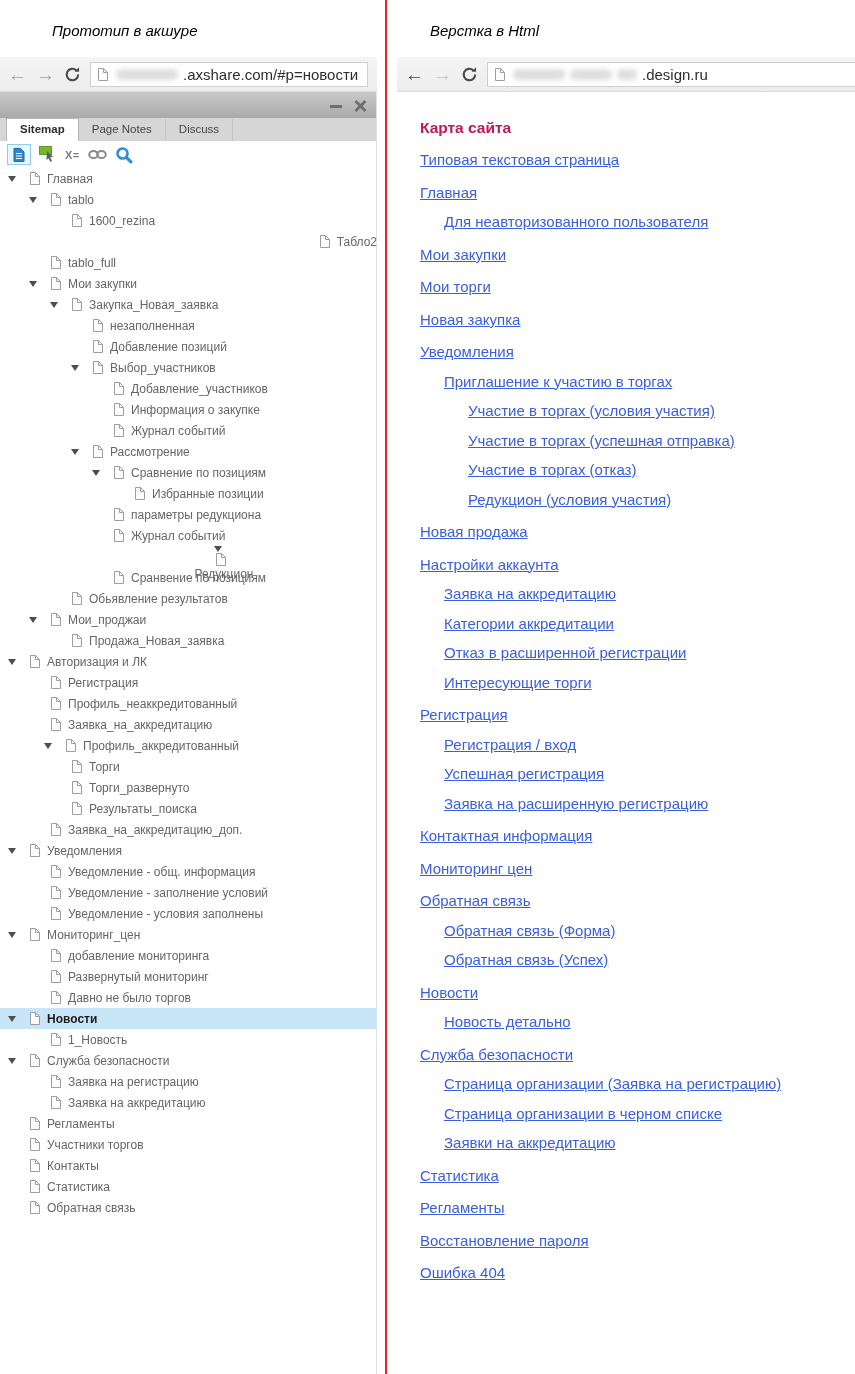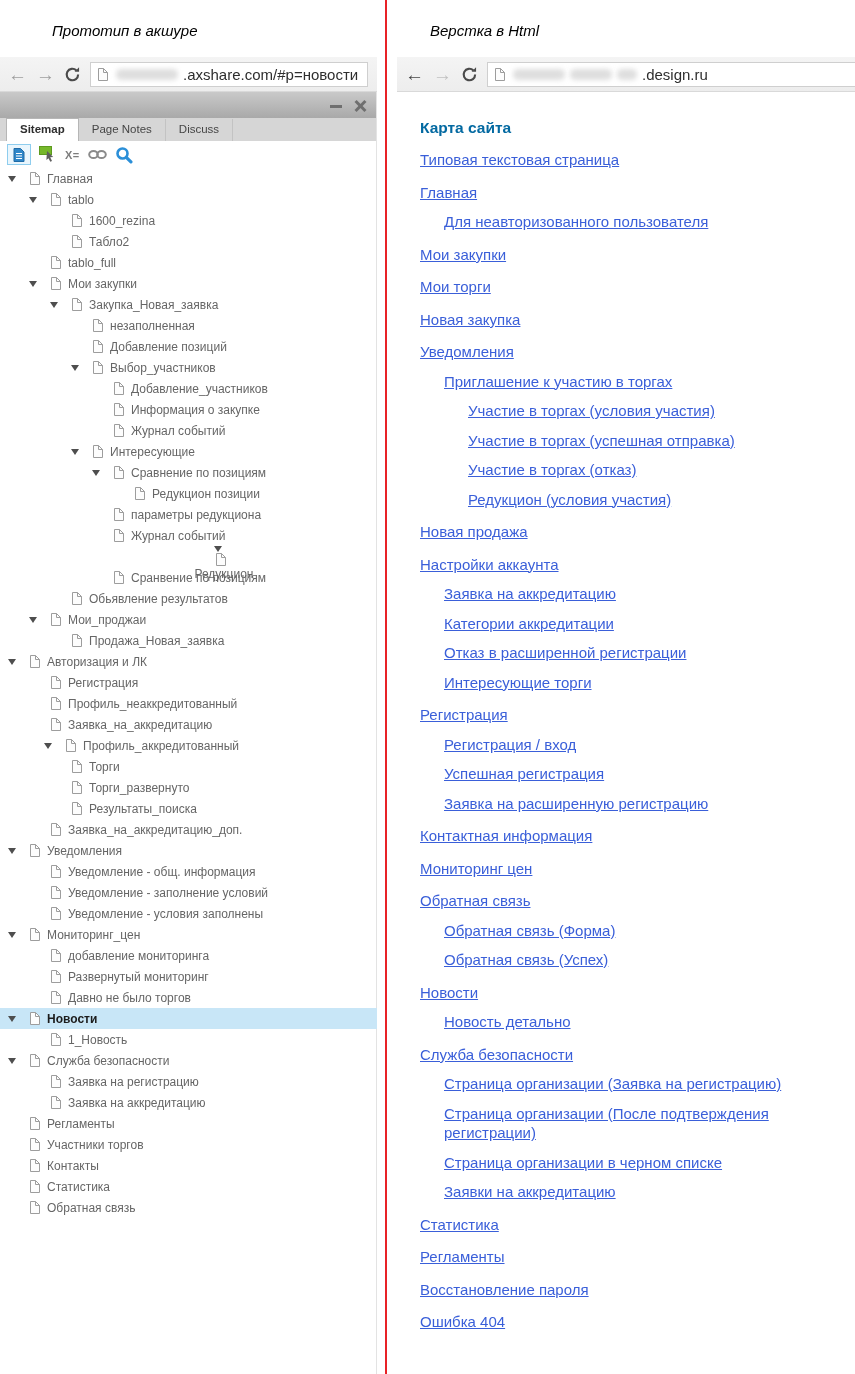--- a/index.html
+++ b/index.html
@@ -59,21 +59,21 @@
   .trow.sel { background:#c8e6f7; }
   .arrowbox { width:21px; flex:none; display:flex; align-items:center; }
   .tri { width:0; height:0; border-left:4.5px solid transparent; border-right:4.5px solid transparent;
     border-top:6px solid #4e4e4e; }
   .picon { width:12px; height:15px; flex:none; margin-right:6px; display:flex; }
   .tlabel { font-size:12px; color:#666; }
   .trow.sel .tlabel { font-weight:bold; color:#1c1c1c; }
 
   
   .htmlpage { position:absolute; left:397px; top:92px; width:458px; padding:27px 10px 0 23px; }
-  .pagetitle { font-size:15.5px; font-weight:bold; color:#0369a1; margin-bottom:1px; }
+  .pagetitle { font-size:15.5px; font-weight:bold; color:#be185d; margin-bottom:1px; }
   .link-item { margin-top:10px; line-height:19.5px; font-size:15px; }
   .link-item.lvl0 { margin-top:13px; }
   .link-item a { color:#3a5fd9; text-decoration:underline; cursor:pointer; }
 </style>
 </head>
 <body>
 
 <div id="stage">
   <div class="divider"></div>
 
@@ -189,53 +189,53 @@
         <div class="trow" style="padding-left: 50px;">
           <span class="arrowbox"></span>
           <span class="picon">
             <svg width="12" height="15" viewBox="0 0 12 15">
               <path d="M1.5 1.5h5l4 4v8h-9z" fill="#fdfdfd" stroke="#9d9d9d"></path>
               <path d="M6.5 1.5v4h4" fill="none" stroke="#9d9d9d"></path>
             </svg>
           </span>
           <span class="tlabel">1600_rezina</span>
         </div>
+        <div class="trow" style="padding-left: 50px; justify-content: flex-end;">
+          <span class="arrowbox"></span>
+          <span class="picon">
+            <svg width="12" height="15" viewBox="0 0 12 15">
+              <path d="M1.5 1.5h5l4 4v8h-9z" fill="#fdfdfd" stroke="#9d9d9d"></path>
+              <path d="M6.5 1.5v4h4" fill="none" stroke="#9d9d9d"></path>
+            </svg>
+          </span>
+          <span class="tlabel">Табло2</span>
+        </div>
+        <div class="trow" style="padding-left: 29px;">
+          <span class="arrowbox"></span>
+          <span class="picon">
+            <svg width="12" height="15" viewBox="0 0 12 15">
+              <path d="M1.5 1.5h5l4 4v8h-9z" fill="#fdfdfd" stroke="#9d9d9d"></path>
+              <path d="M6.5 1.5v4h4" fill="none" stroke="#9d9d9d"></path>
+            </svg>
+          </span>
+          <span class="tlabel">tablo_full</span>
+        </div>
+        <div class="trow" style="padding-left: 29px;">
+          <span class="arrowbox">
+            <span class="tri"></span>
+          </span>
+          <span class="picon">
+            <svg width="12" height="15" viewBox="0 0 12 15">
+              <path d="M1.5 1.5h5l4 4v8h-9z" fill="#fdfdfd" stroke="#9d9d9d"></path>
+              <path d="M6.5 1.5v4h4" fill="none" stroke="#9d9d9d"></path>
+            </svg>
+          </span>
+          <span class="tlabel">Мои закупки</span>
+        </div>
         <div class="trow" style="padding-left: 50px;">
-          <span class="arrowbox"></span>
-          <span class="picon">
-            <svg width="12" height="15" viewBox="0 0 12 15">
-              <path d="M1.5 1.5h5l4 4v8h-9z" fill="#fdfdfd" stroke="#9d9d9d"></path>
-              <path d="M6.5 1.5v4h4" fill="none" stroke="#9d9d9d"></path>
-            </svg>
-          </span>
-          <span class="tlabel">Табло2</span>
-        </div>
-        <div class="trow" style="padding-left: 29px;">
-          <span class="arrowbox"></span>
-          <span class="picon">
-            <svg width="12" height="15" viewBox="0 0 12 15">
-              <path d="M1.5 1.5h5l4 4v8h-9z" fill="#fdfdfd" stroke="#9d9d9d"></path>
-              <path d="M6.5 1.5v4h4" fill="none" stroke="#9d9d9d"></path>
-            </svg>
-          </span>
-          <span class="tlabel">tablo_full</span>
-        </div>
-        <div class="trow" style="padding-left: 29px;">
-          <span class="arrowbox">
-            <span class="tri"></span>
-          </span>
-          <span class="picon">
-            <svg width="12" height="15" viewBox="0 0 12 15">
-              <path d="M1.5 1.5h5l4 4v8h-9z" fill="#fdfdfd" stroke="#9d9d9d"></path>
-              <path d="M6.5 1.5v4h4" fill="none" stroke="#9d9d9d"></path>
-            </svg>
-          </span>
-          <span class="tlabel">Мои закупки</span>
-        </div>
-        <div class="trow" style="padding-left: 50px;">
           <span class="arrowbox">
             <span class="tri"></span>
           </span>
           <span class="picon">
             <svg width="12" height="15" viewBox="0 0 12 15">
               <path d="M1.5 1.5h5l4 4v8h-9z" fill="#fdfdfd" stroke="#9d9d9d"></path>
               <path d="M6.5 1.5v4h4" fill="none" stroke="#9d9d9d"></path>
             </svg>
           </span>
           <span class="tlabel">Закупка_Новая_заявка</span>
@@ -305,21 +305,21 @@
         <div class="trow" style="padding-left: 71px;">
           <span class="arrowbox">
             <span class="tri"></span>
           </span>
           <span class="picon">
             <svg width="12" height="15" viewBox="0 0 12 15">
               <path d="M1.5 1.5h5l4 4v8h-9z" fill="#fdfdfd" stroke="#9d9d9d"></path>
               <path d="M6.5 1.5v4h4" fill="none" stroke="#9d9d9d"></path>
             </svg>
           </span>
-          <span class="tlabel">Интересующие</span>
+          <span class="tlabel">Рассмотрение</span>
         </div>
         <div class="trow" style="padding-left: 92px;">
           <span class="arrowbox">
             <span class="tri"></span>
           </span>
           <span class="picon">
             <svg width="12" height="15" viewBox="0 0 12 15">
               <path d="M1.5 1.5h5l4 4v8h-9z" fill="#fdfdfd" stroke="#9d9d9d"></path>
               <path d="M6.5 1.5v4h4" fill="none" stroke="#9d9d9d"></path>
             </svg>
@@ -327,21 +327,21 @@
           <span class="tlabel">Сравнение по позициям</span>
         </div>
         <div class="trow" style="padding-left: 113px;">
           <span class="arrowbox"></span>
           <span class="picon">
             <svg width="12" height="15" viewBox="0 0 12 15">
               <path d="M1.5 1.5h5l4 4v8h-9z" fill="#fdfdfd" stroke="#9d9d9d"></path>
               <path d="M6.5 1.5v4h4" fill="none" stroke="#9d9d9d"></path>
             </svg>
           </span>
-          <span class="tlabel">Редукцион позиции</span>
+          <span class="tlabel">Избранные позиции</span>
         </div>
         <div class="trow" style="padding-left: 92px;">
           <span class="arrowbox"></span>
           <span class="picon">
             <svg width="12" height="15" viewBox="0 0 12 15">
               <path d="M1.5 1.5h5l4 4v8h-9z" fill="#fdfdfd" stroke="#9d9d9d"></path>
               <path d="M6.5 1.5v4h4" fill="none" stroke="#9d9d9d"></path>
             </svg>
           </span>
           <span class="tlabel">параметры редукциона</span>
@@ -722,21 +722,20 @@
         <div class="link-item lvl1" style="padding-left: 24px;"><a>Заявка на расширенную регистрацию</a></div>
         <div class="link-item lvl0" style="padding-left: 0px;"><a>Контактная информация</a></div>
         <div class="link-item lvl0" style="padding-left: 0px;"><a>Мониторинг цен</a></div>
         <div class="link-item lvl0" style="padding-left: 0px;"><a>Обратная связь</a></div>
         <div class="link-item lvl1" style="padding-left: 24px;"><a>Обратная связь (Форма)</a></div>
         <div class="link-item lvl1" style="padding-left: 24px;"><a>Обратная связь (Успех)</a></div>
         <div class="link-item lvl0" style="padding-left: 0px;"><a>Новости</a></div>
         <div class="link-item lvl1" style="padding-left: 24px;"><a>Новость детально</a></div>
         <div class="link-item lvl0" style="padding-left: 0px;"><a>Служба безопасности</a></div>
         <div class="link-item lvl1" style="padding-left: 24px;"><a>Страница организации (Заявка на регистрацию)</a></div>
-        <div class="link-item lvl1" style="padding-left: 24px;"><a>Страница организации (После подтверждения регистрации)</a></div>
         <div class="link-item lvl1" style="padding-left: 24px;"><a>Страница организации в черном списке</a></div>
         <div class="link-item lvl1" style="padding-left: 24px;"><a>Заявки на аккредитацию</a></div>
         <div class="link-item lvl0" style="padding-left: 0px;"><a>Статистика</a></div>
         <div class="link-item lvl0" style="padding-left: 0px;"><a>Регламенты</a></div>
         <div class="link-item lvl0" style="padding-left: 0px;"><a>Восстановление пароля</a></div>
         <div class="link-item lvl0" style="padding-left: 0px;"><a>Ошибка 404</a></div>
       </div>
   </div>
 </div>
 

